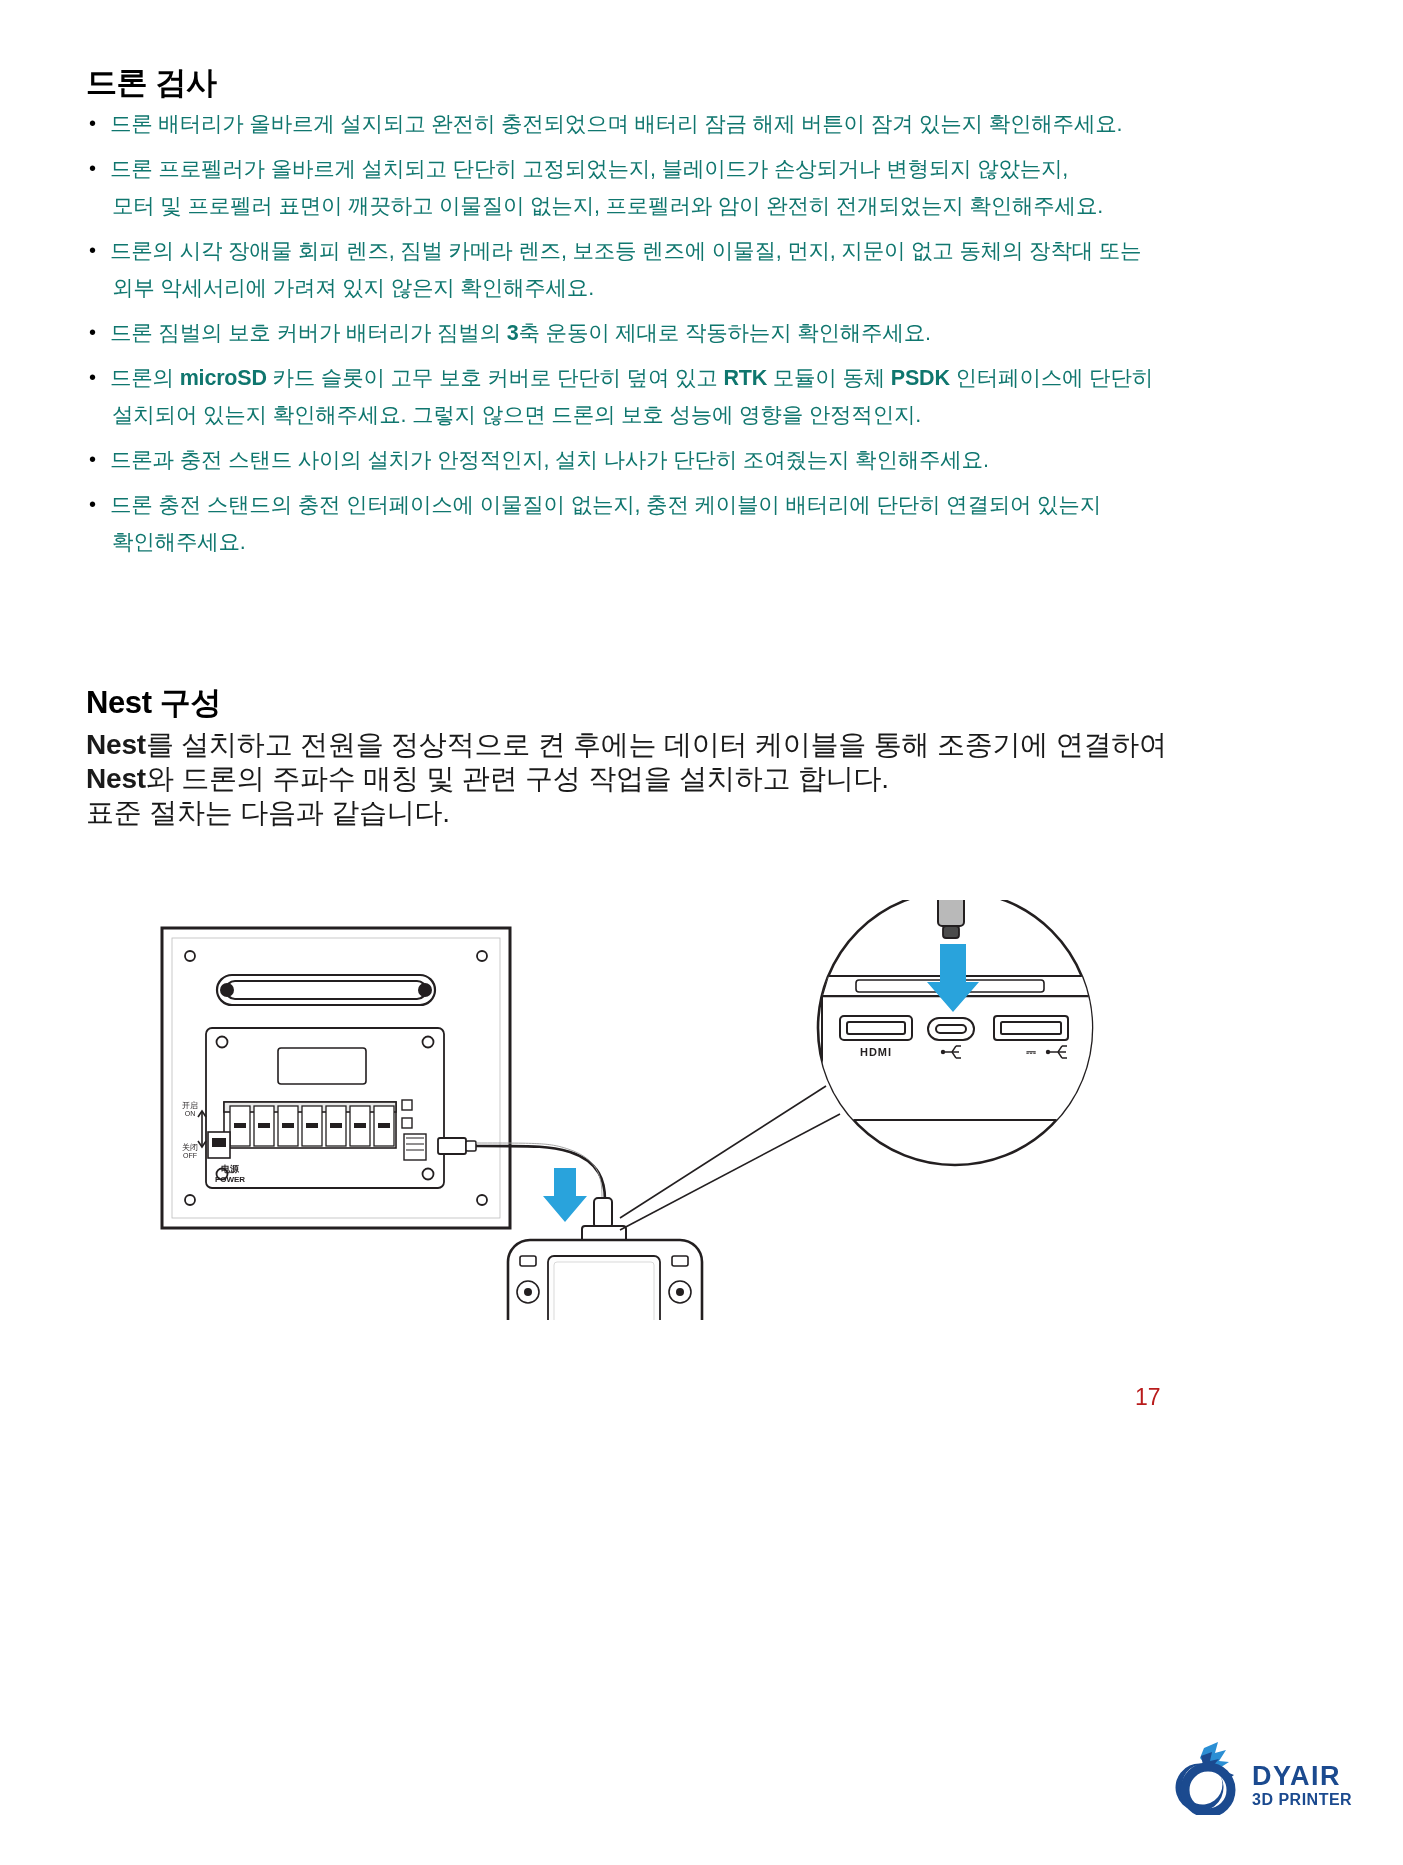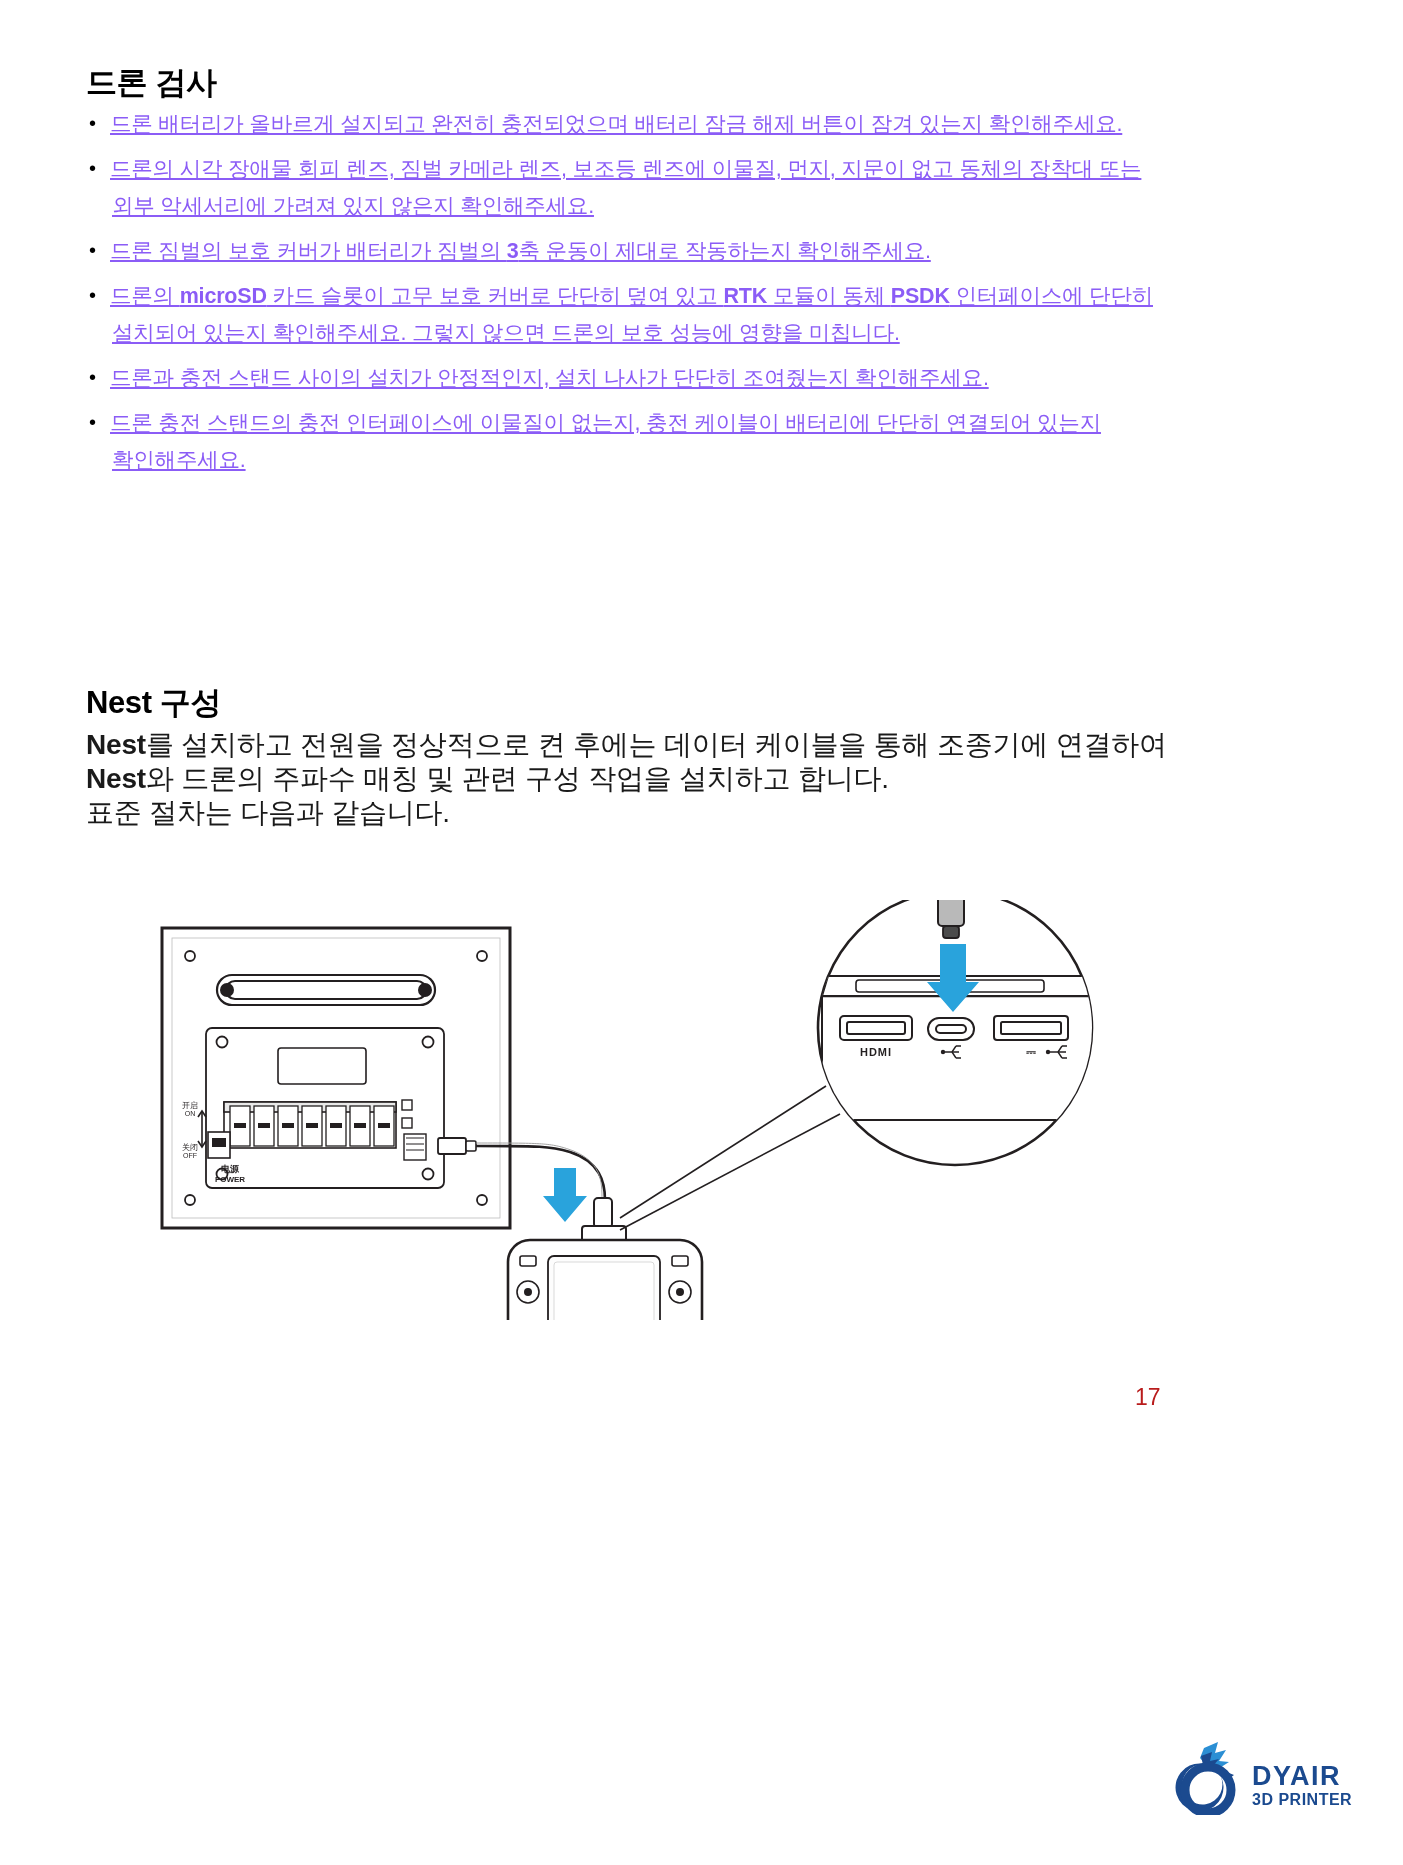--- a/index.html
+++ b/index.html
@@ -44,22 +44,21 @@
     margin: 0;
     padding: 0;
   }
   .bullet-item {
     position: relative;
     padding-left: 26px;
     margin: 0 0 8px 0;
     font-size: 21.5px;
     line-height: 37px;
     letter-spacing: -0.2px;
-    color: #8b5cf6;
-    text-decoration: underline;
+    color: #0f766e;
   }
   .bullet-item::before {
     content: "\2022";
     position: absolute;
     left: 5px;
     top: -1px;
     font-size: 20px;
     line-height: 37px;
     color: #000;
   }
@@ -117,29 +116,33 @@
 
 <div class="page">
 
   <div class="h1" id="drone-check-heading">드론 검사</div>
 
   <ul class="bullet-list" id="drone-check-bullets">
       <li class="bullet-item">
         <span class="bullet-line"><span>드론 배터리가 올바르게 설지되고 완전히 충전되었으며 배터리 잠금 해제 버튼이 잠겨 있는지 확인해주세요.</span></span>
       </li>
       <li class="bullet-item">
+        <span class="bullet-line"><span>드론 프로펠러가 올바르게 설치되고 단단히 고정되었는지, 블레이드가 손상되거나 변형되지 않았는지,</span></span>
+        <span class="bullet-line cont"><span>모터 및 프로펠러 표면이 깨끗하고 이물질이 없는지, 프로펠러와 암이 완전히 전개되었는지 확인해주세요.</span></span>
+      </li>
+      <li class="bullet-item">
         <span class="bullet-line"><span>드론의 시각 장애물 회피 렌즈, 짐벌 카메라 렌즈, 보조등 렌즈에 이물질, 먼지, 지문이 없고 동체의 장착대 또는</span></span>
         <span class="bullet-line cont"><span>외부 악세서리에 가려져 있지 않은지 확인해주세요.</span></span>
       </li>
       <li class="bullet-item">
         <span class="bullet-line"><span>드론 짐벌의 보호 커버가 배터리가 짐벌의 </span><span class="bold-term">3</span><span>축 운동이 제대로 작동하는지 확인해주세요.</span></span>
       </li>
       <li class="bullet-item">
         <span class="bullet-line"><span>드론의 </span><span class="bold-term">microSD</span><span> 카드 슬롯이 고무 보호 커버로 단단히 덮여 있고 </span><span class="bold-term">RTK</span><span> 모듈이 동체 </span><span class="bold-term">PSDK</span><span> 인터페이스에 단단히</span></span>
-        <span class="bullet-line cont"><span>설치되어 있는지 확인해주세요. 그렇지 않으면 드론의 보호 성능에 영향을 미칩니다.</span></span>
+        <span class="bullet-line cont"><span>설치되어 있는지 확인해주세요. 그렇지 않으면 드론의 보호 성능에 영향을 안정적인지.</span></span>
       </li>
       <li class="bullet-item">
         <span class="bullet-line"><span>드론과 충전 스탠드 사이의 설치가 안정적인지, 설치 나사가 단단히 조여줬는지 확인해주세요.</span></span>
       </li>
       <li class="bullet-item">
         <span class="bullet-line"><span>드론 충전 스탠드의 충전 인터페이스에 이물질이 없는지, 충전 케이블이 배터리에 단단히 연결되어 있는지</span></span>
         <span class="bullet-line cont"><span>확인해주세요.</span></span>
       </li>
     </ul>
 

